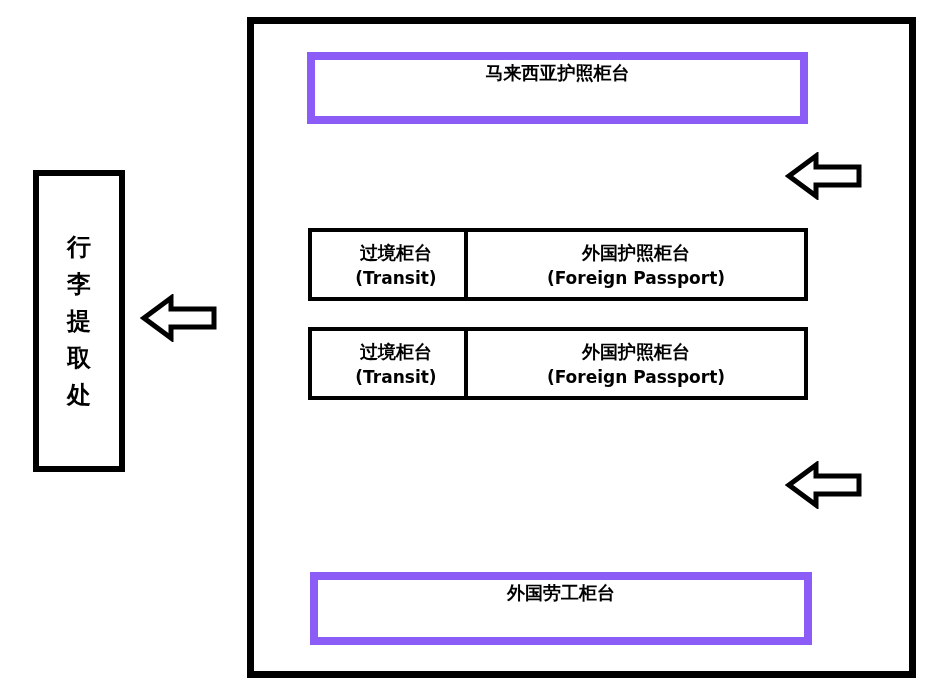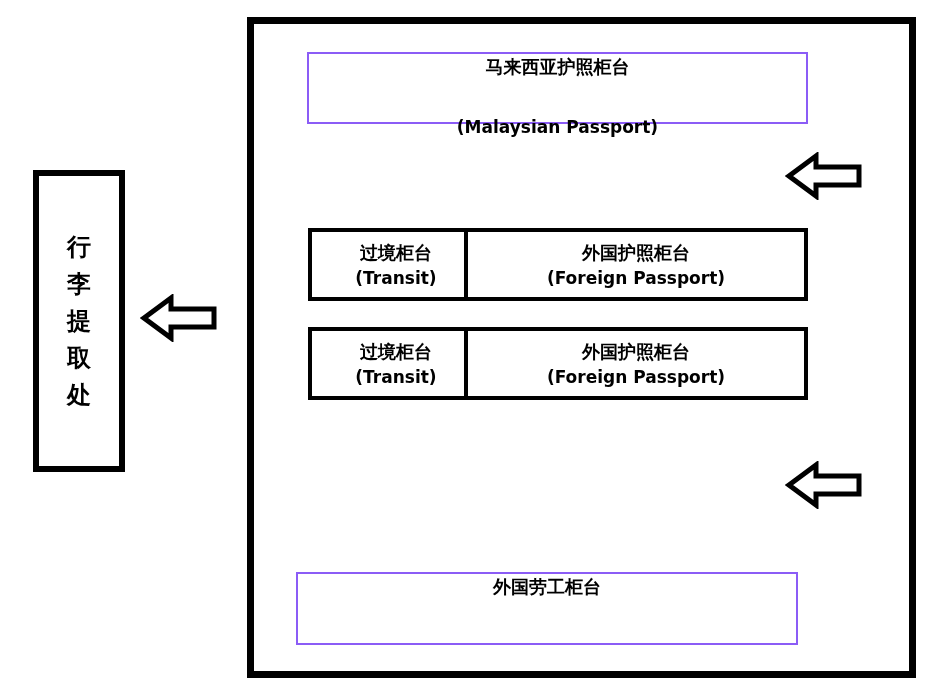--- a/index.html
+++ b/index.html
@@ -15,31 +15,30 @@
   .abs { position: absolute; box-sizing: border-box; }
 
   
   .hall-outline {
     left: 247px; top: 17px; width: 669px; height: 661px;
     border: 7px solid #000;
   }
 
   
   .counter-box {
-    border: 2px solid #8b5cf6;
+    border: 8px solid #8b5cf6;
     display: flex; flex-direction: column;
     align-items: center; justify-content: flex-start;
     text-align: center;
-    gap: 36px;
   }
   .zh { font-size: 18px; line-height: 1.45; white-space: nowrap; }
   .en { font-size: 17px; line-height: 1.3; white-space: nowrap; }
 
   .malaysian-box { left: 307px; top: 52px; width: 501px; height: 72px; }
-  .worker-box    { left: 296px; top: 572px; width: 502px; height: 73px; }
+  .worker-box    { left: 310px; top: 572px; width: 502px; height: 73px; }
   .worker-box .en { font-size: 16px; }
 
   
   .counter-row {
     border: 4px solid #000;
     display: flex; flex-direction: row;
     align-items: stretch; text-align: center;
   }
   .row-1 { left: 308px; top: 228px; width: 500px; height: 73px; }
   .row-2 { left: 308px; top: 327px; width: 500px; height: 73px; }
@@ -66,21 +65,20 @@
   .arrow-2 { left: 140px; top: 294px; }
   .arrow-3 { left: 785px; top: 461px; }
 </style>
 </head>
 <body>
 
 <div class="abs hall-outline"></div>
 
 <div class="abs counter-box malaysian-box">
   <div class="zh">马来西亚护照柜台</div>
-  <div class="en">(Malaysian Passport)</div>
 </div>
 
 <div class="abs counter-row row-1">
   <div class="cell cell-transit">
     <div class="zh">过境柜台</div>
     <div class="en">(Transit)</div>
   </div>
   <div class="cell cell-foreign">
     <div class="zh">外国护照柜台</div>
     <div class="en">(Foreign Passport)</div>

